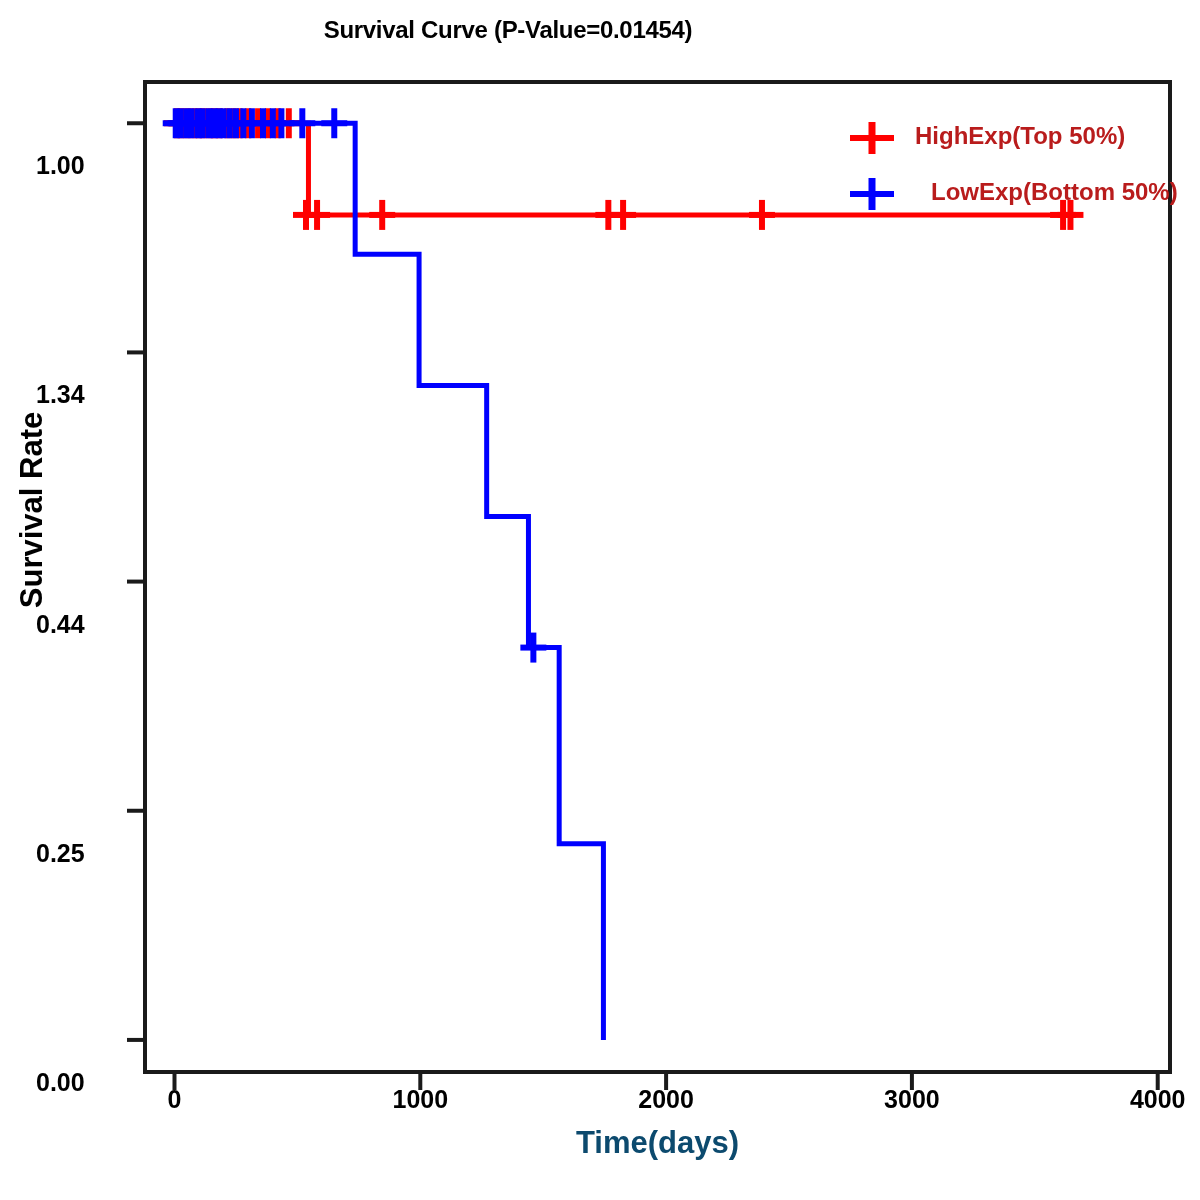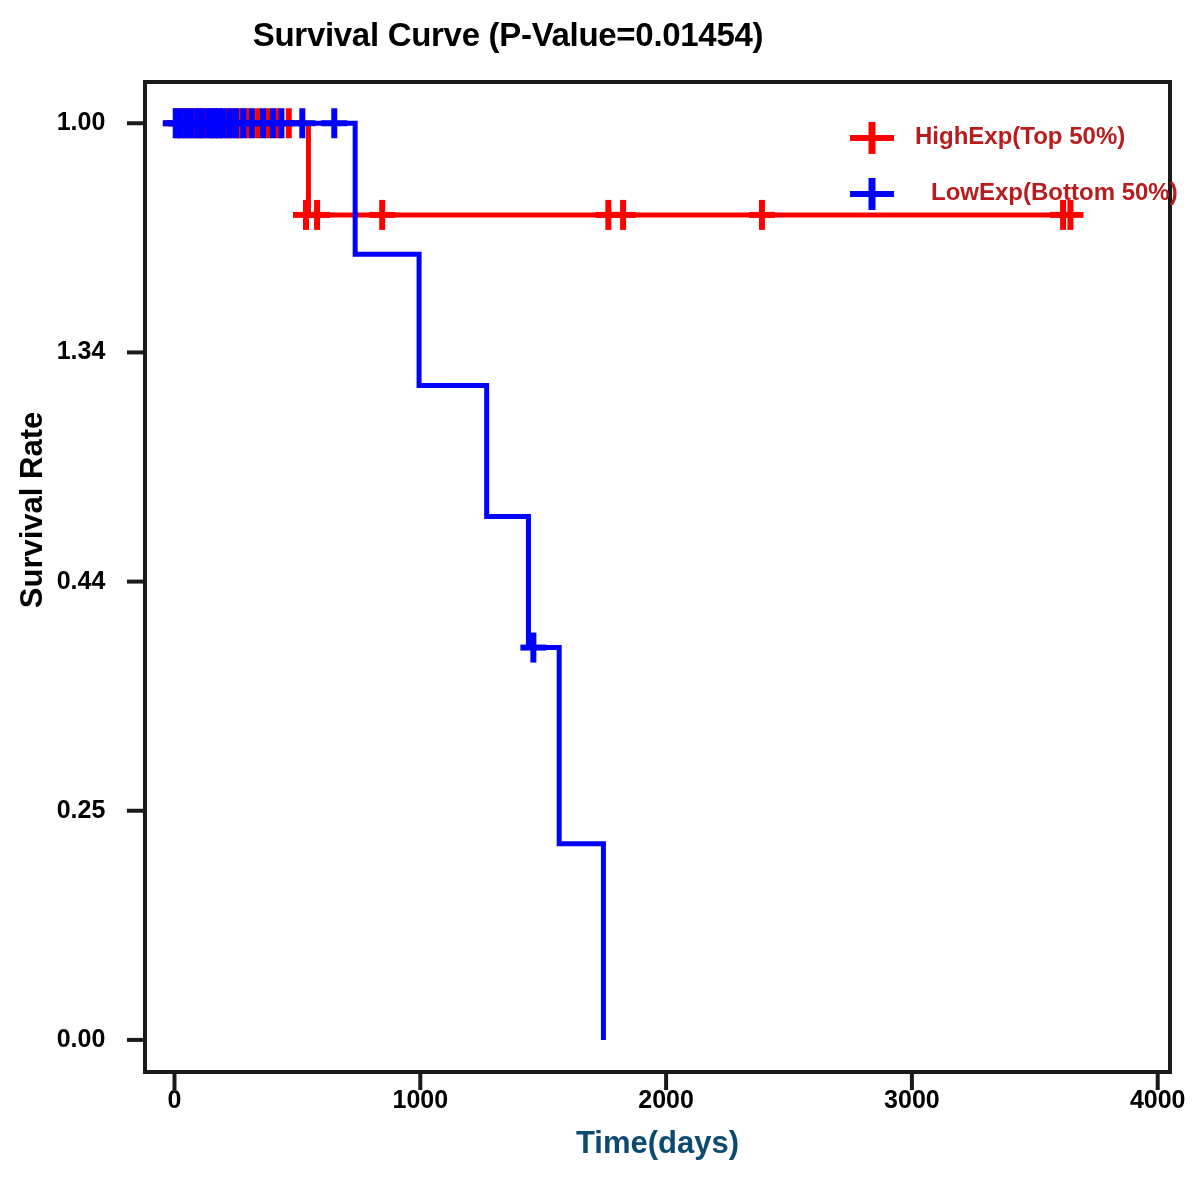--- a/index.html
+++ b/index.html
@@ -18,21 +18,21 @@
     width: 1200px;
     height: 1200px;
     background: #ffffff;
   }
   #chart-title {
     position: absolute;
     top: 16px;
     left: 0;
     width: 1016px;
     text-align: center;
-    font-size: 33px;
+    font-size: 24px;
     font-weight: bold;
     color: #000000;
     letter-spacing: -0.3px;
   }
   #plot-svg {
     position: absolute;
     top: 0;
     left: 0;
   }
   #ylabel {
@@ -52,25 +52,26 @@
     left: 145px;
     top: 1125px;
     width: 1025px;
     text-align: center;
     font-size: 31px;
     font-weight: bold;
     color: #0c4a6e;
   }
   .tick-label-y {
     position: absolute;
-    text-align: center;
+    text-align: left;
     font-size: 25px;
     font-weight: bold;
     color: #000000;
     width: 90px;
+    margin-top: 44px;
   }
   .tick-label-x {
     position: absolute;
     text-align: center;
     font-size: 25px;
     font-weight: bold;
     color: #000000;
     width: 120px;
   }
   .legend-text {

